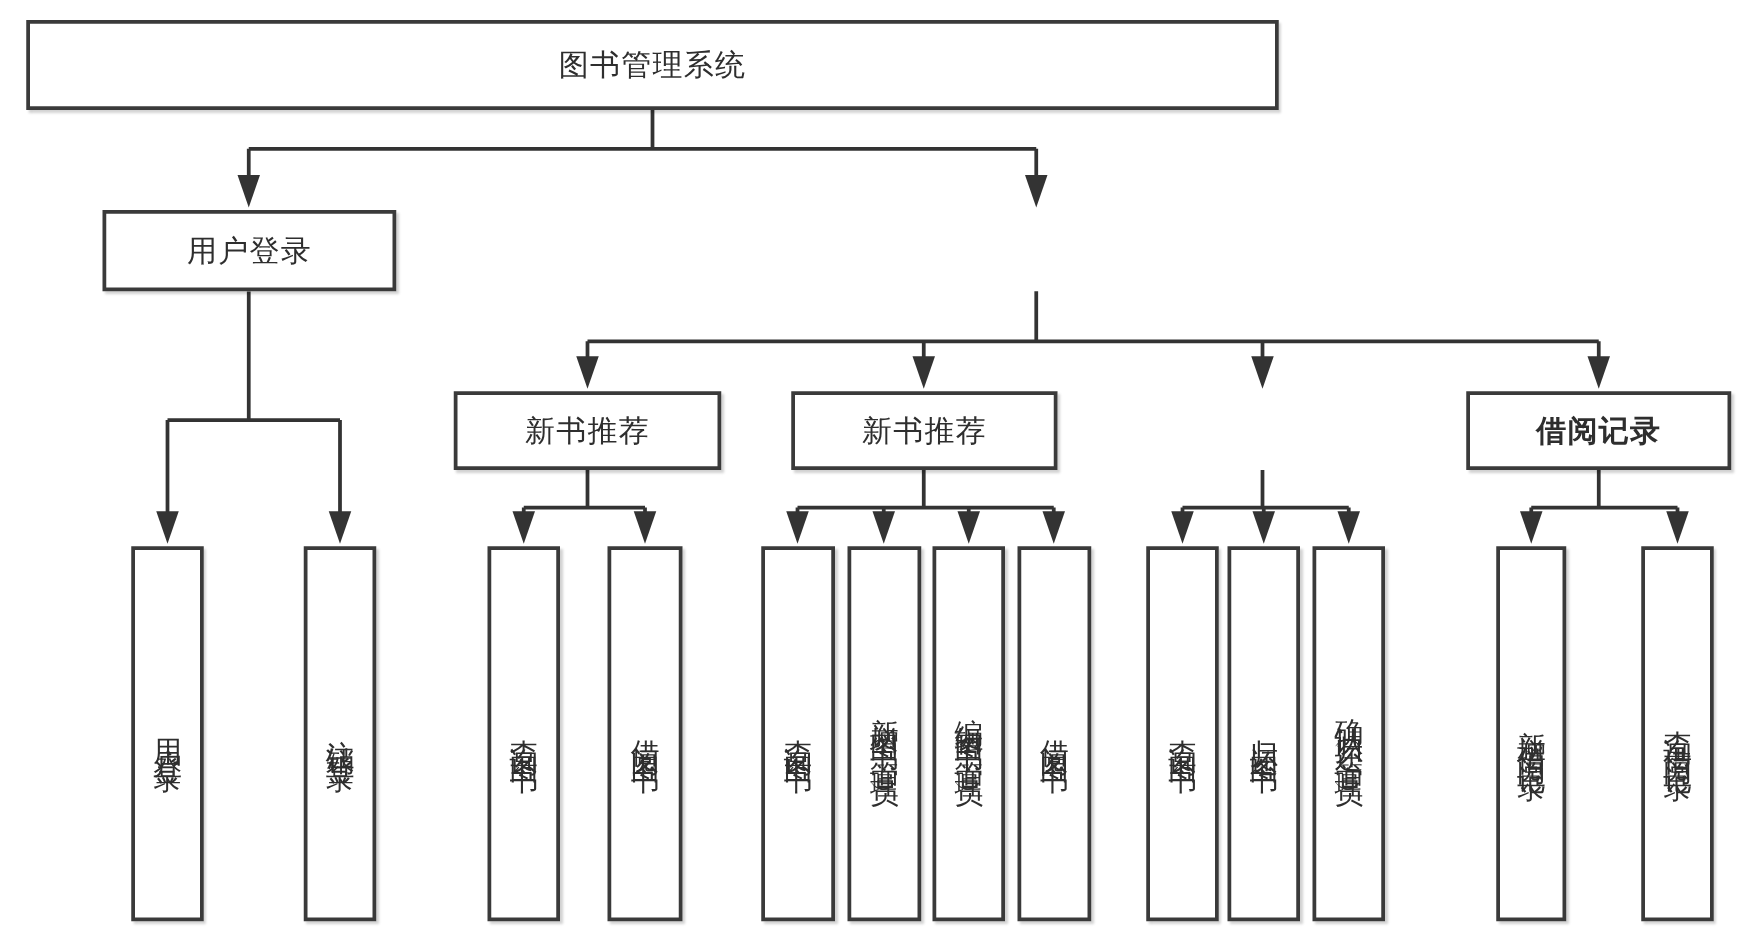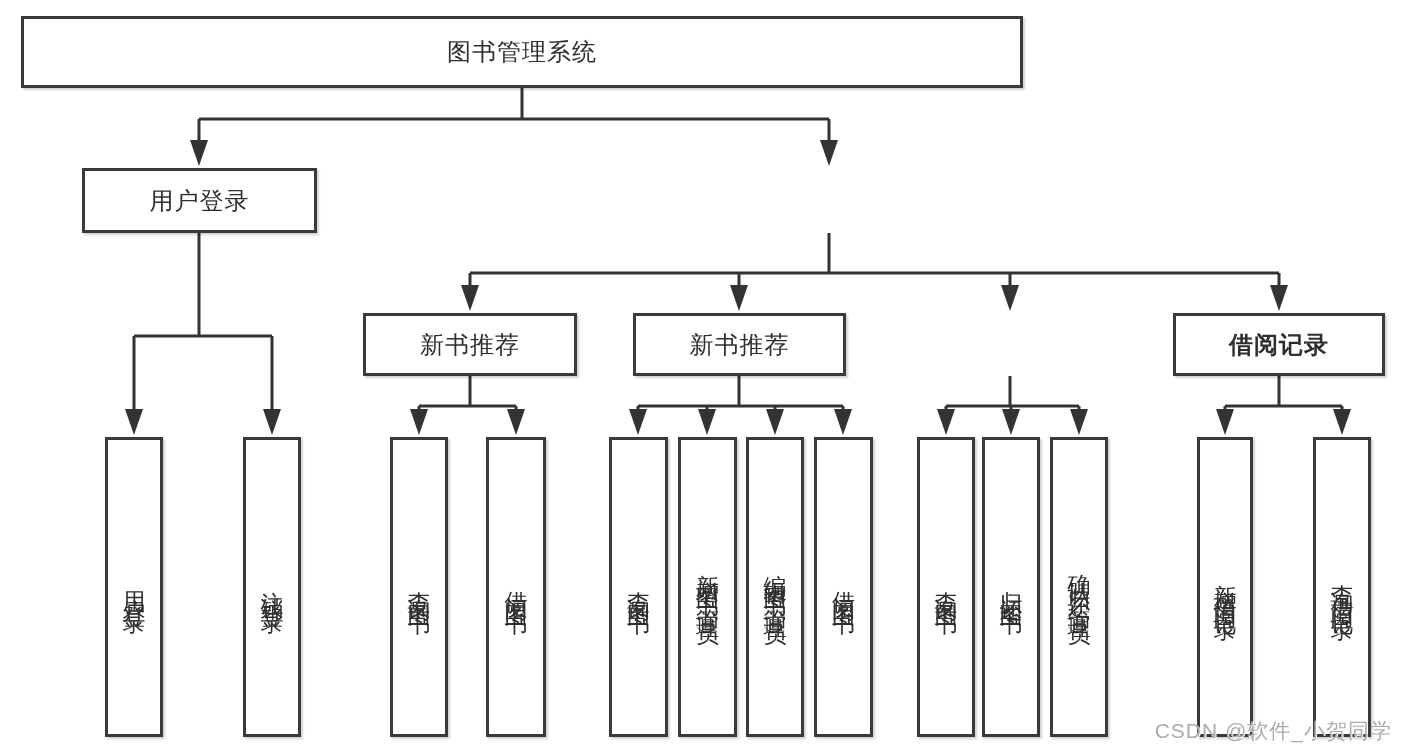--- a/index.html
+++ b/index.html
@@ -110,14 +110,13 @@
   <div class="box v" id="n-bb-edit">编辑图书（管理员）</div>
   <div class="box v" id="n-bb-borrow">借阅图书</div>
 
   <div class="box v" id="n-cb-query">查询图书</div>
   <div class="box v" id="n-cb-return">归还图书</div>
   <div class="box v" id="n-cb-confirm">确认归还（管理员）</div>
 
   <div class="box v" id="n-br-add">新增借阅记录</div>
   <div class="box v" id="n-br-query">查询借阅记录</div>
 
-  <div class="watermark">CSDN @软件_小贺同学</div>
 </div>
 
 </body></html>

